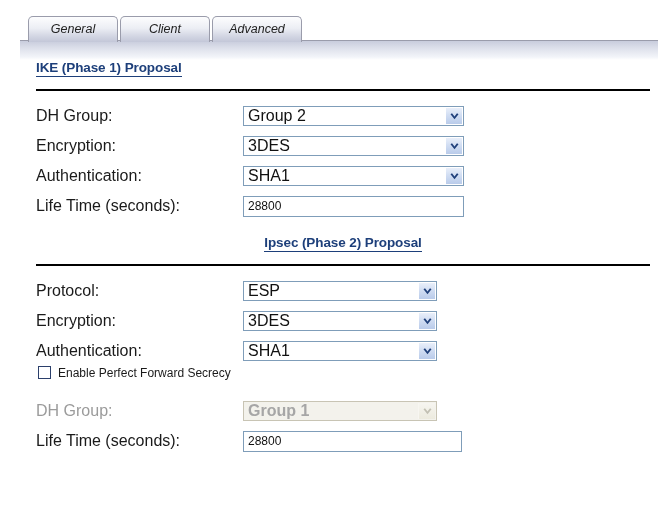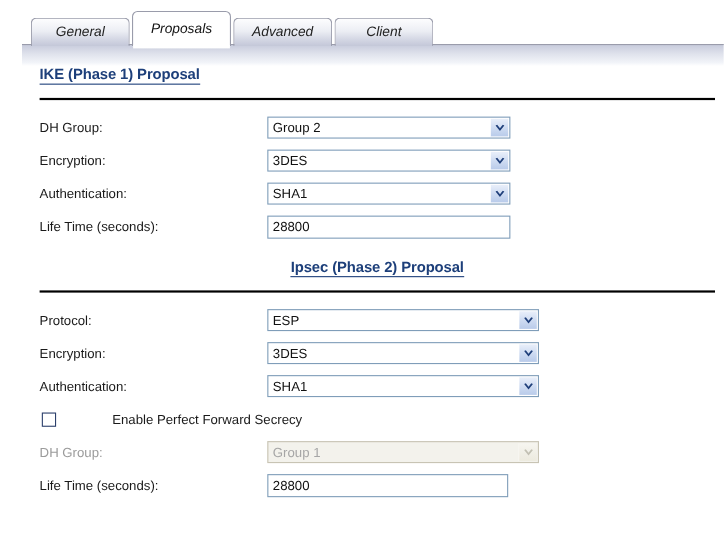--- a/index.html
+++ b/index.html
@@ -113,64 +113,65 @@
     margin-top: 10px;
   }
   .row {
     display: flex;
     align-items: center;
     height: 30px;
     padding-left: 36px;
   }
   .lbl {
     width: 207px;
-    font-size: 12px;
+    font-size: 16px;
     color: #1a1a1a;
     flex: none;
   }
   .lbl.dim {
     color: #9b9b9b;
   }
 
   
   .sel {
     position: relative;
     height: 20px;
     box-sizing: border-box;
     border: 1px solid #7f9db9;
     background: #ffffff;
     display: flex;
     align-items: center;
   }
   .sel .val {
     padding-left: 4px;
-    font-size: 12px;
+    font-size: 16px;
     color: #111;
     line-height: 18px;
   }
   .sel .arrow {
     position: absolute;
     right: 1px;
     top: 1px;
     width: 16px;
     height: 16px;
     background: linear-gradient(to bottom, #e9effa 0%, #cfdcf2 50%, #b9cbea 100%);
     border-left: 1px solid #ffffff;
     display: flex;
     align-items: center;
     justify-content: center;
   }
   .sel .arrow svg { display: block; }
 
   .sel.w1 { width: 221px; }
-  .sel.w2 { width: 247px; text-align: center; }
+  .sel.w2 { width: 194px; text-align: center; }
 
   .sel.disabled {
     border: 1px solid #c8c4b4;
     background: #f3f2ec;
+    font-weight: bold;
   }
   .sel.disabled .val { color: #a6a6a6; }
   .sel.disabled .arrow {
     background: linear-gradient(to bottom, #f6f5f0 0%, #eceade 100%);
     border-left: 1px solid #f7f6f1;
   }
 
   
   .txt {
     height: 21px;
@@ -183,24 +184,22 @@
     padding: 0 0 0 4px;
     line-height: 19px;
     outline: none;
   }
   .txt.w1 { width: 221px; }
   .txt.w2 { width: 219px; }
 
   
   .cbrow {
     display: flex;
-    align-items: center;
     height: 30px;
     padding-left: 38px;
-    gap: 44px;
   }
   .cbox {
     width: 13px;
     height: 13px;
     box-sizing: border-box;
     border: 1px solid #2b3f6b;
     background: #ffffff;
     flex: none;
   }
   .cblabel {
@@ -208,23 +207,22 @@
     font-size: 12px;
     color: #1a1a1a;
   }
 </style>
 </head>
 <body>
 
 <div class="tabbar">
   <div class="tabs">
     <div class="tab">General</div>
-    <div class="tab active">Proposals</div>
+    <div class="tab">Client</div>
     <div class="tab">Advanced</div>
-    <div class="tab">Client</div>
   </div>
   <div class="tabstrip-top"></div>
   <div class="tabstrip"></div>
 </div>
 
 <div class="content">
 
   <div class="section-title">
     <span class="tx">IKE (Phase 1) Proposal</span>
   </div>

